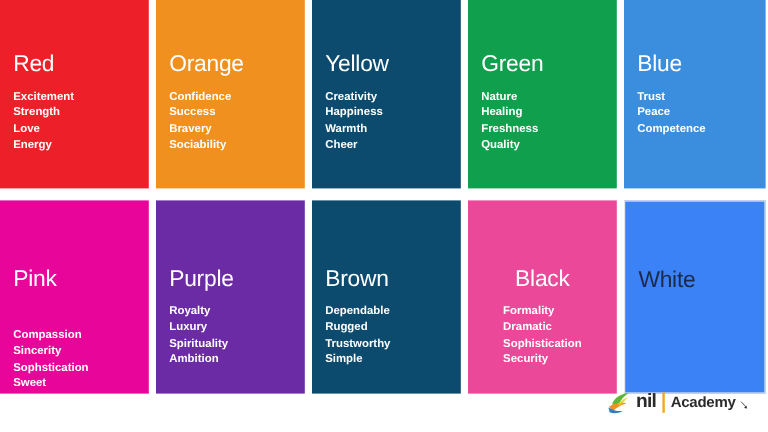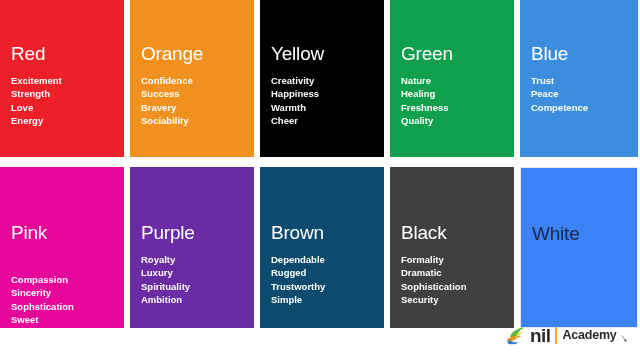--- a/index.html
+++ b/index.html
@@ -65,21 +65,21 @@
     position: absolute;
     left: 505px;
     top: 322px;
     height: 26px;
     display: flex;
     align-items: center;
     gap: 3px;
   }
   .logo-mark { width: 22px; height: 22px; flex: 0 0 auto; }
   .logo-nil {
-    font-size: 19px;
+    font-size: 16px;
     font-weight: bold;
     color: #2b2b2b;
     letter-spacing: -0.6px;
     line-height: 1;
   }
   .logo-divider {
     width: 2px; height: 17px;
     background: #f0a81e;
     margin: 0 2px;
     flex: 0 0 auto;
@@ -113,21 +113,21 @@
     <div class="card row1" style="background: rgb(240, 144, 30);">
       <div class="card-title" style="color: rgb(255, 255, 255);">Orange</div>
       <ul class="traits" style="color: rgb(255, 255, 255);">
         <li>Confidence</li>
         <li>Success</li>
         <li>Bravery</li>
         <li>Sociability</li>
       </ul>
     </div>
 
-    <div class="card row1" style="background: #000000;">
+    <div class="card row1" style="background: #0c4a6e;">
       <div class="card-title" style="color: rgb(255, 255, 255);">Yellow</div>
       <ul class="traits" style="color: rgb(255, 255, 255);">
         <li>Creativity</li>
         <li>Happiness</li>
         <li>Warmth</li>
         <li>Cheer</li>
       </ul>
     </div>
 
     <div class="card row1" style="background: rgb(16, 160, 77);">
@@ -172,21 +172,21 @@
     <div class="card row2" style="background: #0c4a6e;">
       <div class="card-title" style="color: rgb(255, 255, 255);">Brown</div>
       <ul class="traits" style="color: rgb(255, 255, 255);">
         <li>Dependable</li>
         <li>Rugged</li>
         <li>Trustworthy</li>
         <li>Simple</li>
       </ul>
     </div>
 
-    <div class="card row2" style="background: #404040;">
+    <div class="card row2" style="background: #ec4899; align-items: center;">
       <div class="card-title" style="color: rgb(255, 255, 255);">Black</div>
       <ul class="traits" style="color: rgb(255, 255, 255);">
         <li>Formality</li>
         <li>Dramatic</li>
         <li>Sophistication</li>
         <li>Security</li>
       </ul>
     </div>
 
     <div class="card row2 light">

